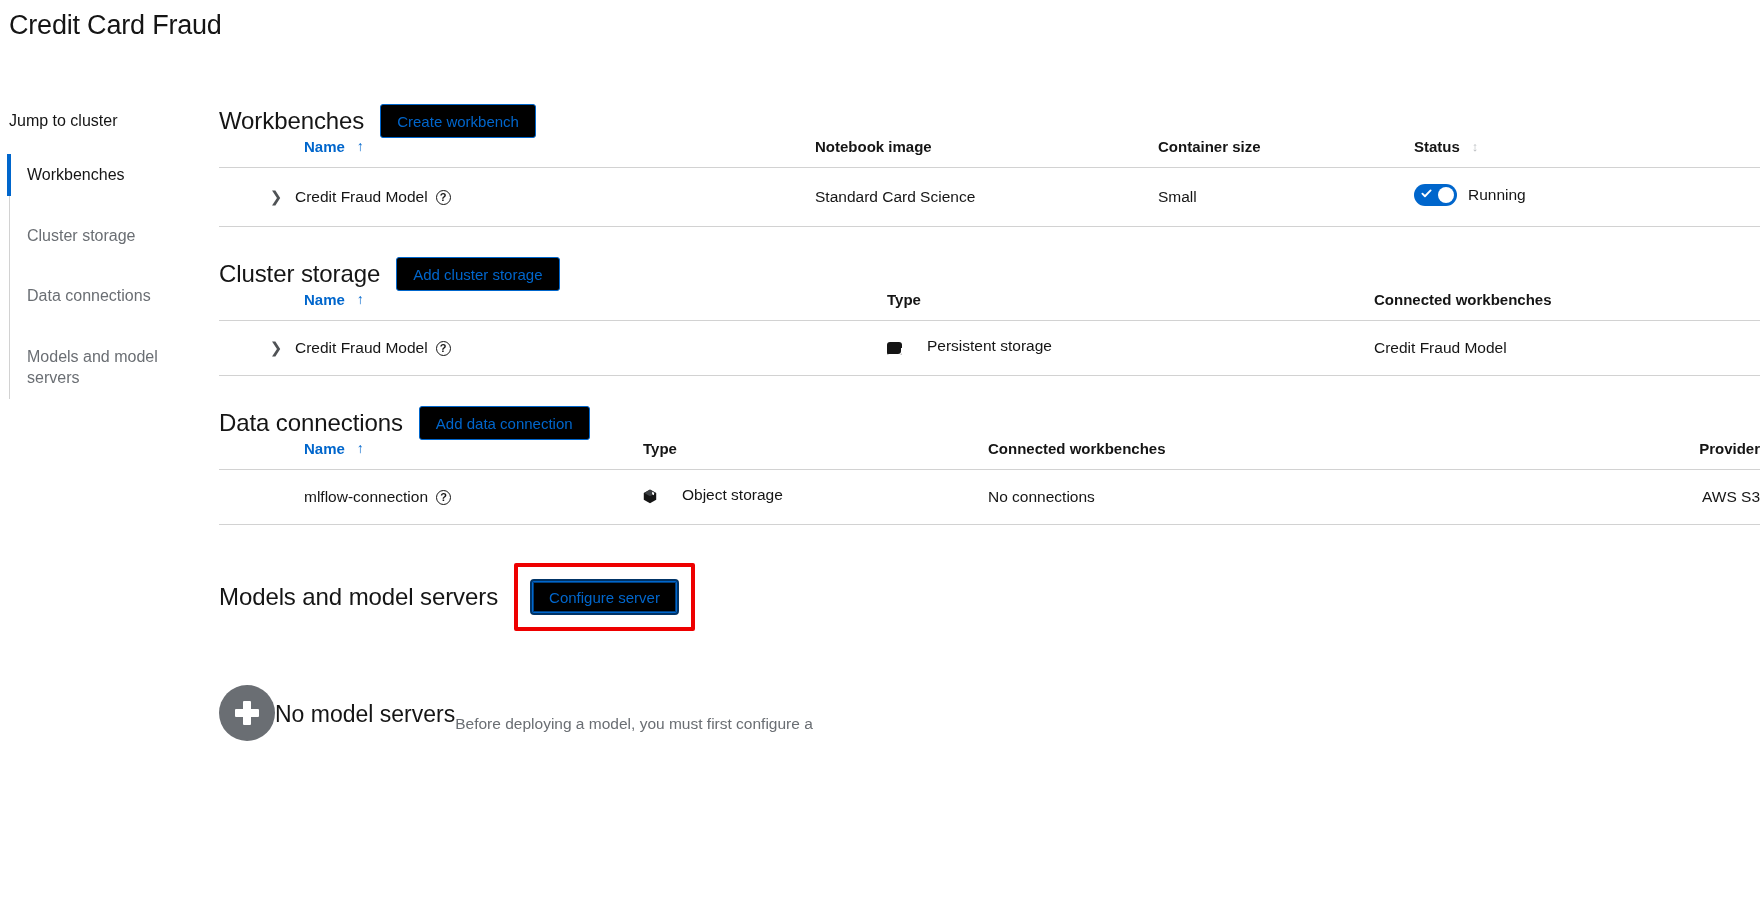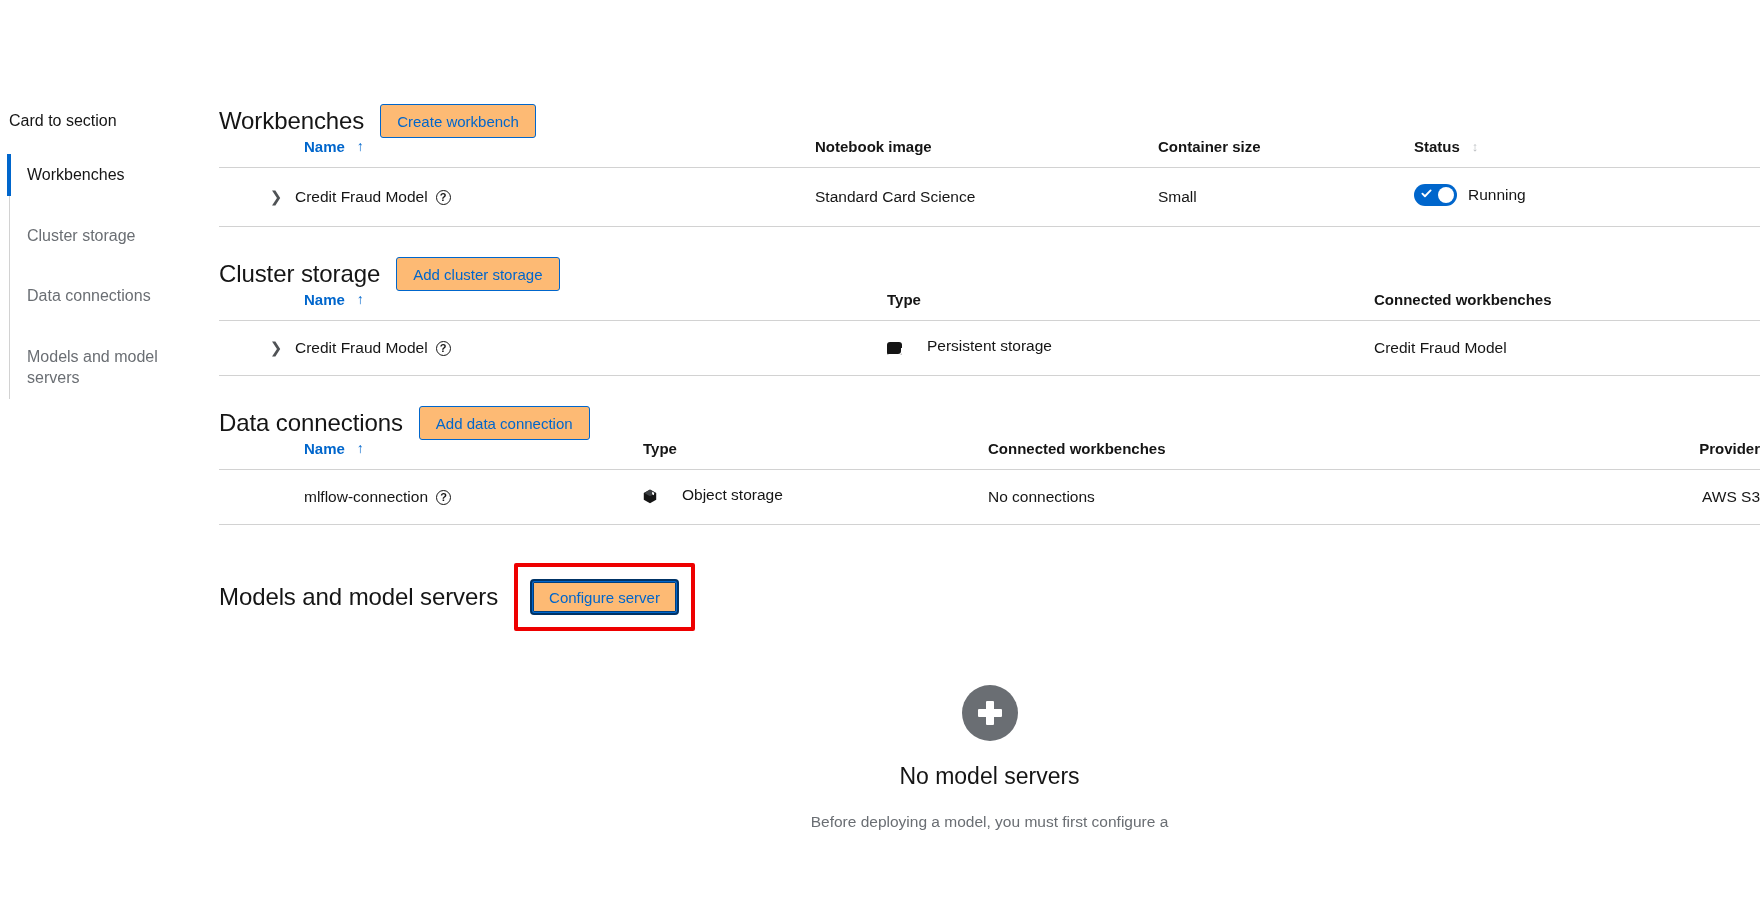--- a/index.html
+++ b/index.html
@@ -87,21 +87,21 @@
 
   .btn-secondary {
     display: inline-flex;
     align-items: center;
     justify-content: center;
     height: 34px;
     padding: 0 16px;
     font-size: 15px;
     font-family: "Liberation Sans", sans-serif;
     color: #0066cc;
-    background: #fdba74;
+    background: #000000;
     border: 1px solid #0066cc;
     border-radius: 3px;
     cursor: pointer;
     white-space: nowrap;
   }
 
   
   .btn-focus-wrap {
     display: inline-block;
     position: relative;
@@ -249,21 +249,21 @@
     position: absolute;
     left: 7px; top: 4px;
     width: 11px; height: 11px;
   }
   .status-text { font-size: 15.5px; color: #151515; }
 
   
   .empty-state {
     margin-top: 54px;
     display: flex;
-    flex-direction: column;
+    flex-direction: row;
     align-items: center;
     text-align: center;
   }
   .empty-icon {
     width: 56px; height: 56px;
     border-radius: 50%;
     background: #6a6e73;
     display: flex;
     align-items: center;
     justify-content: center;
@@ -303,23 +303,24 @@
   .sec-workbenches { margin-top: 0; }
   .sec-cluster { margin-top: 30px; }
   .sec-dataconn { margin-top: 30px; }
   .sec-models { margin-top: 38px; }
 </style>
 </head>
 <body>
 
 <div class="page">
 
+  <div class="page-title">Credit Card Fraud</div>
 
   <div class="jump-nav">
-    <div class="jump-label">Card to section</div>
+    <div class="jump-label">Jump to cluster</div>
     <ul class="jump-list">
       <li class="jump-item active">
         <span>Workbenches</span>
       </li>
       <li class="jump-item">
         <span>Cluster storage</span>
       </li>
       <li class="jump-item">
         <span>Data connections</span>
       </li>

